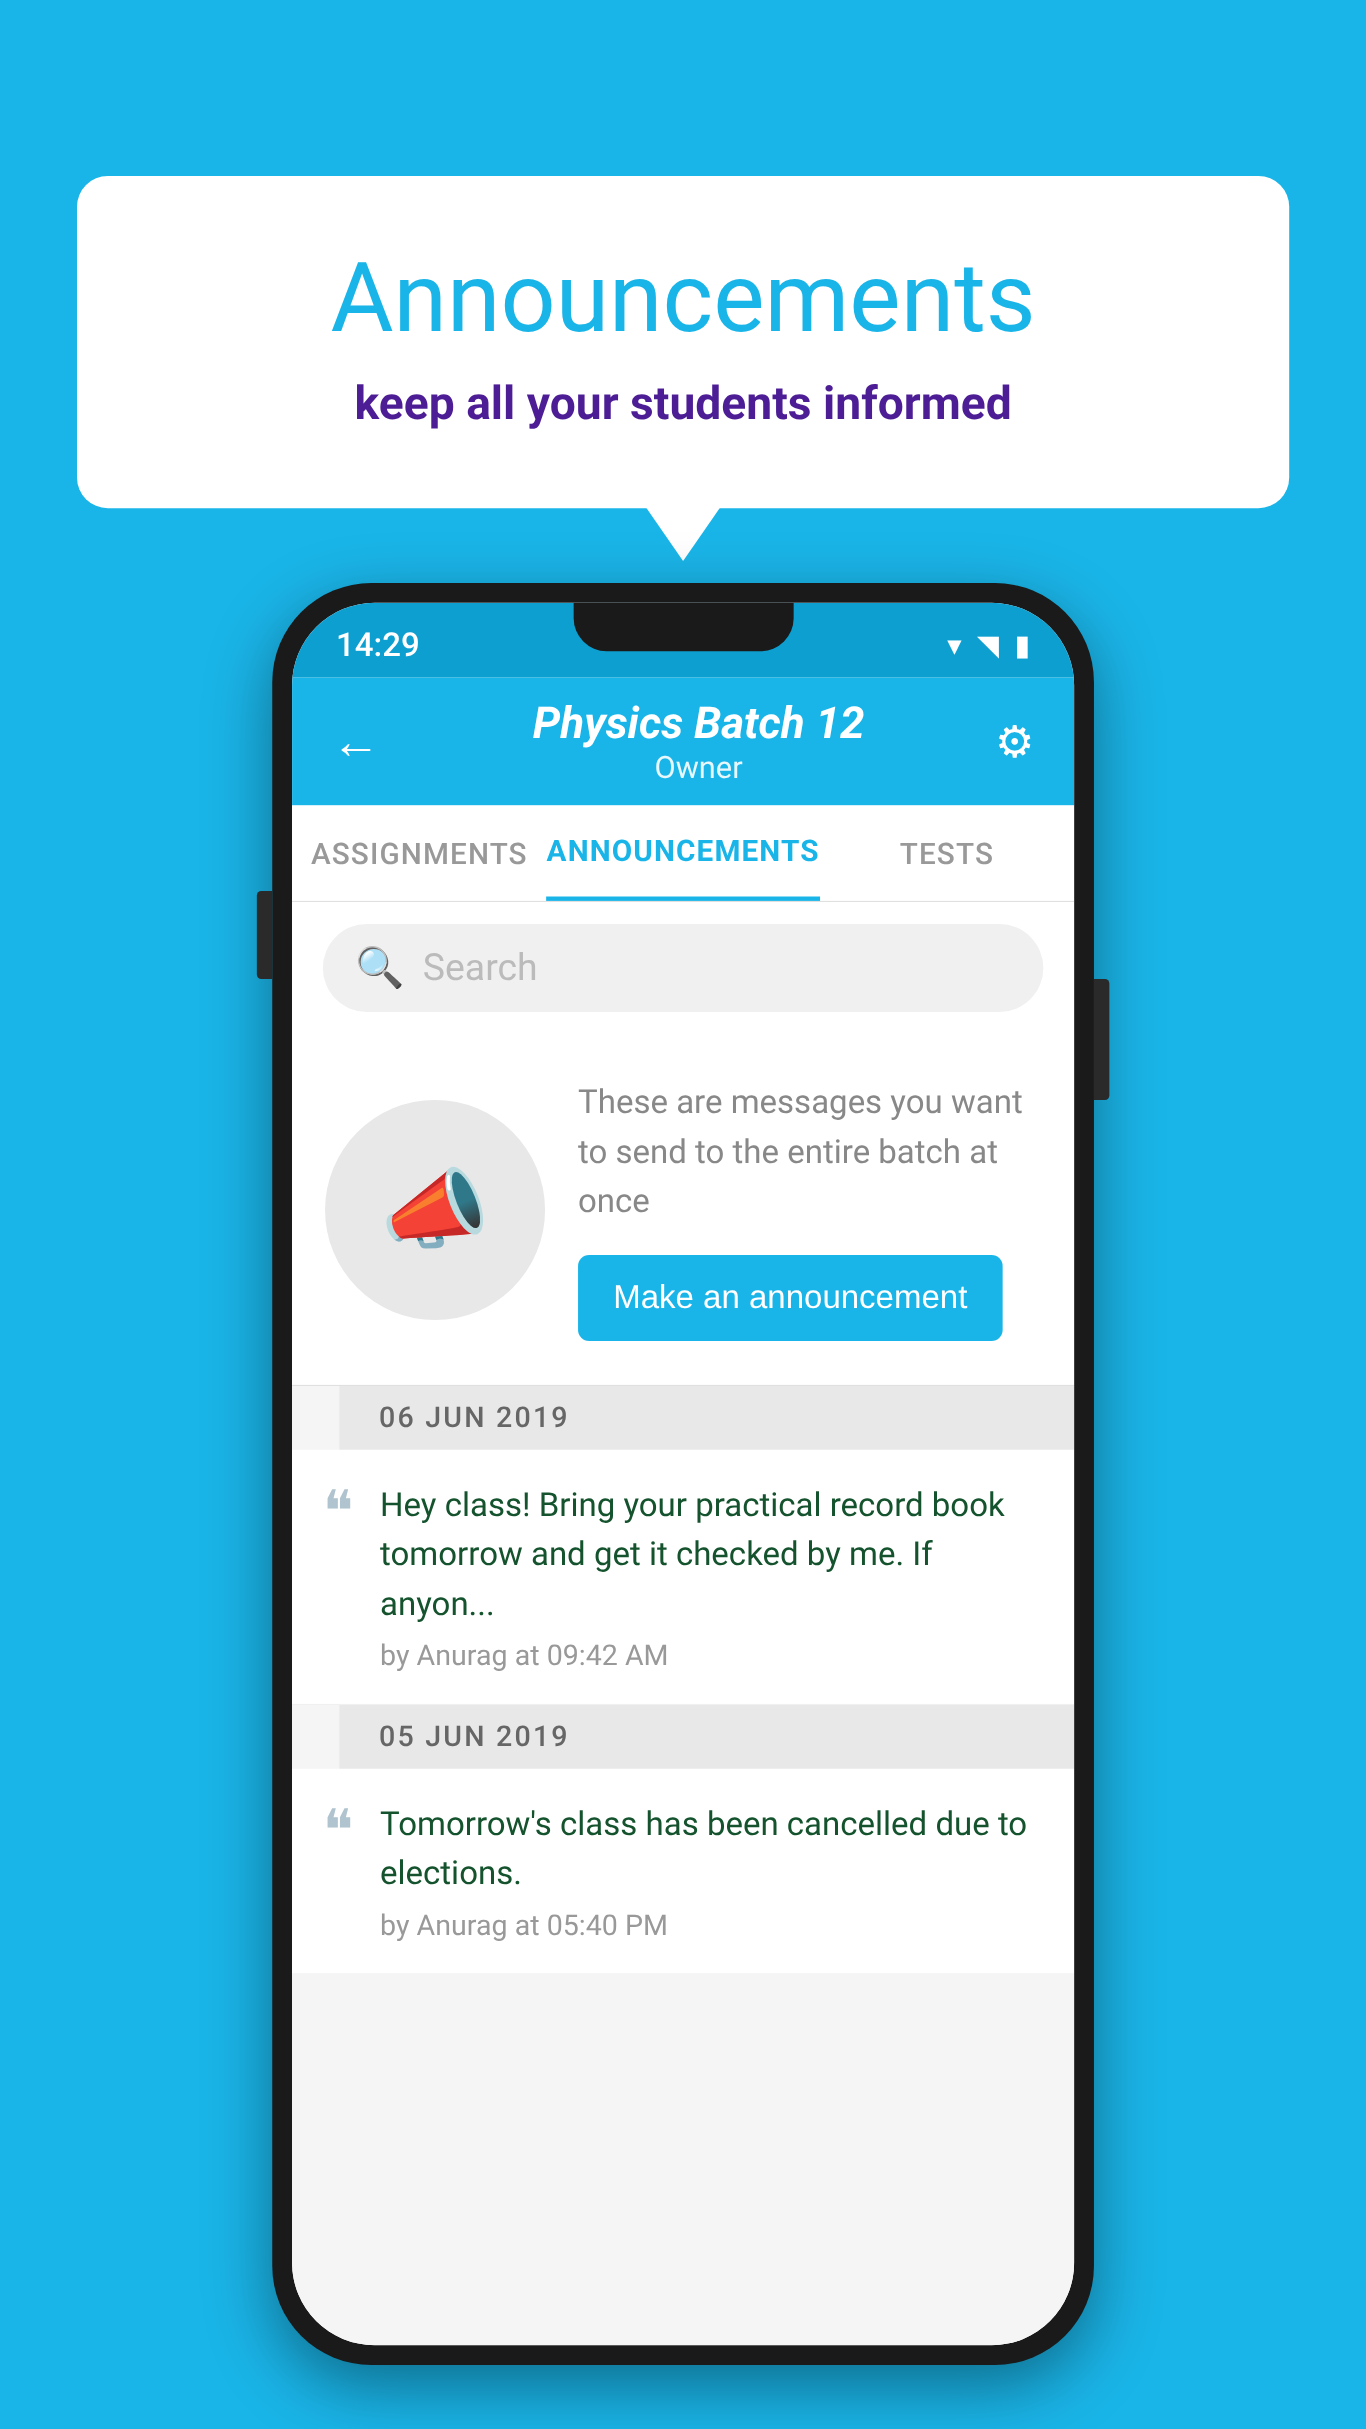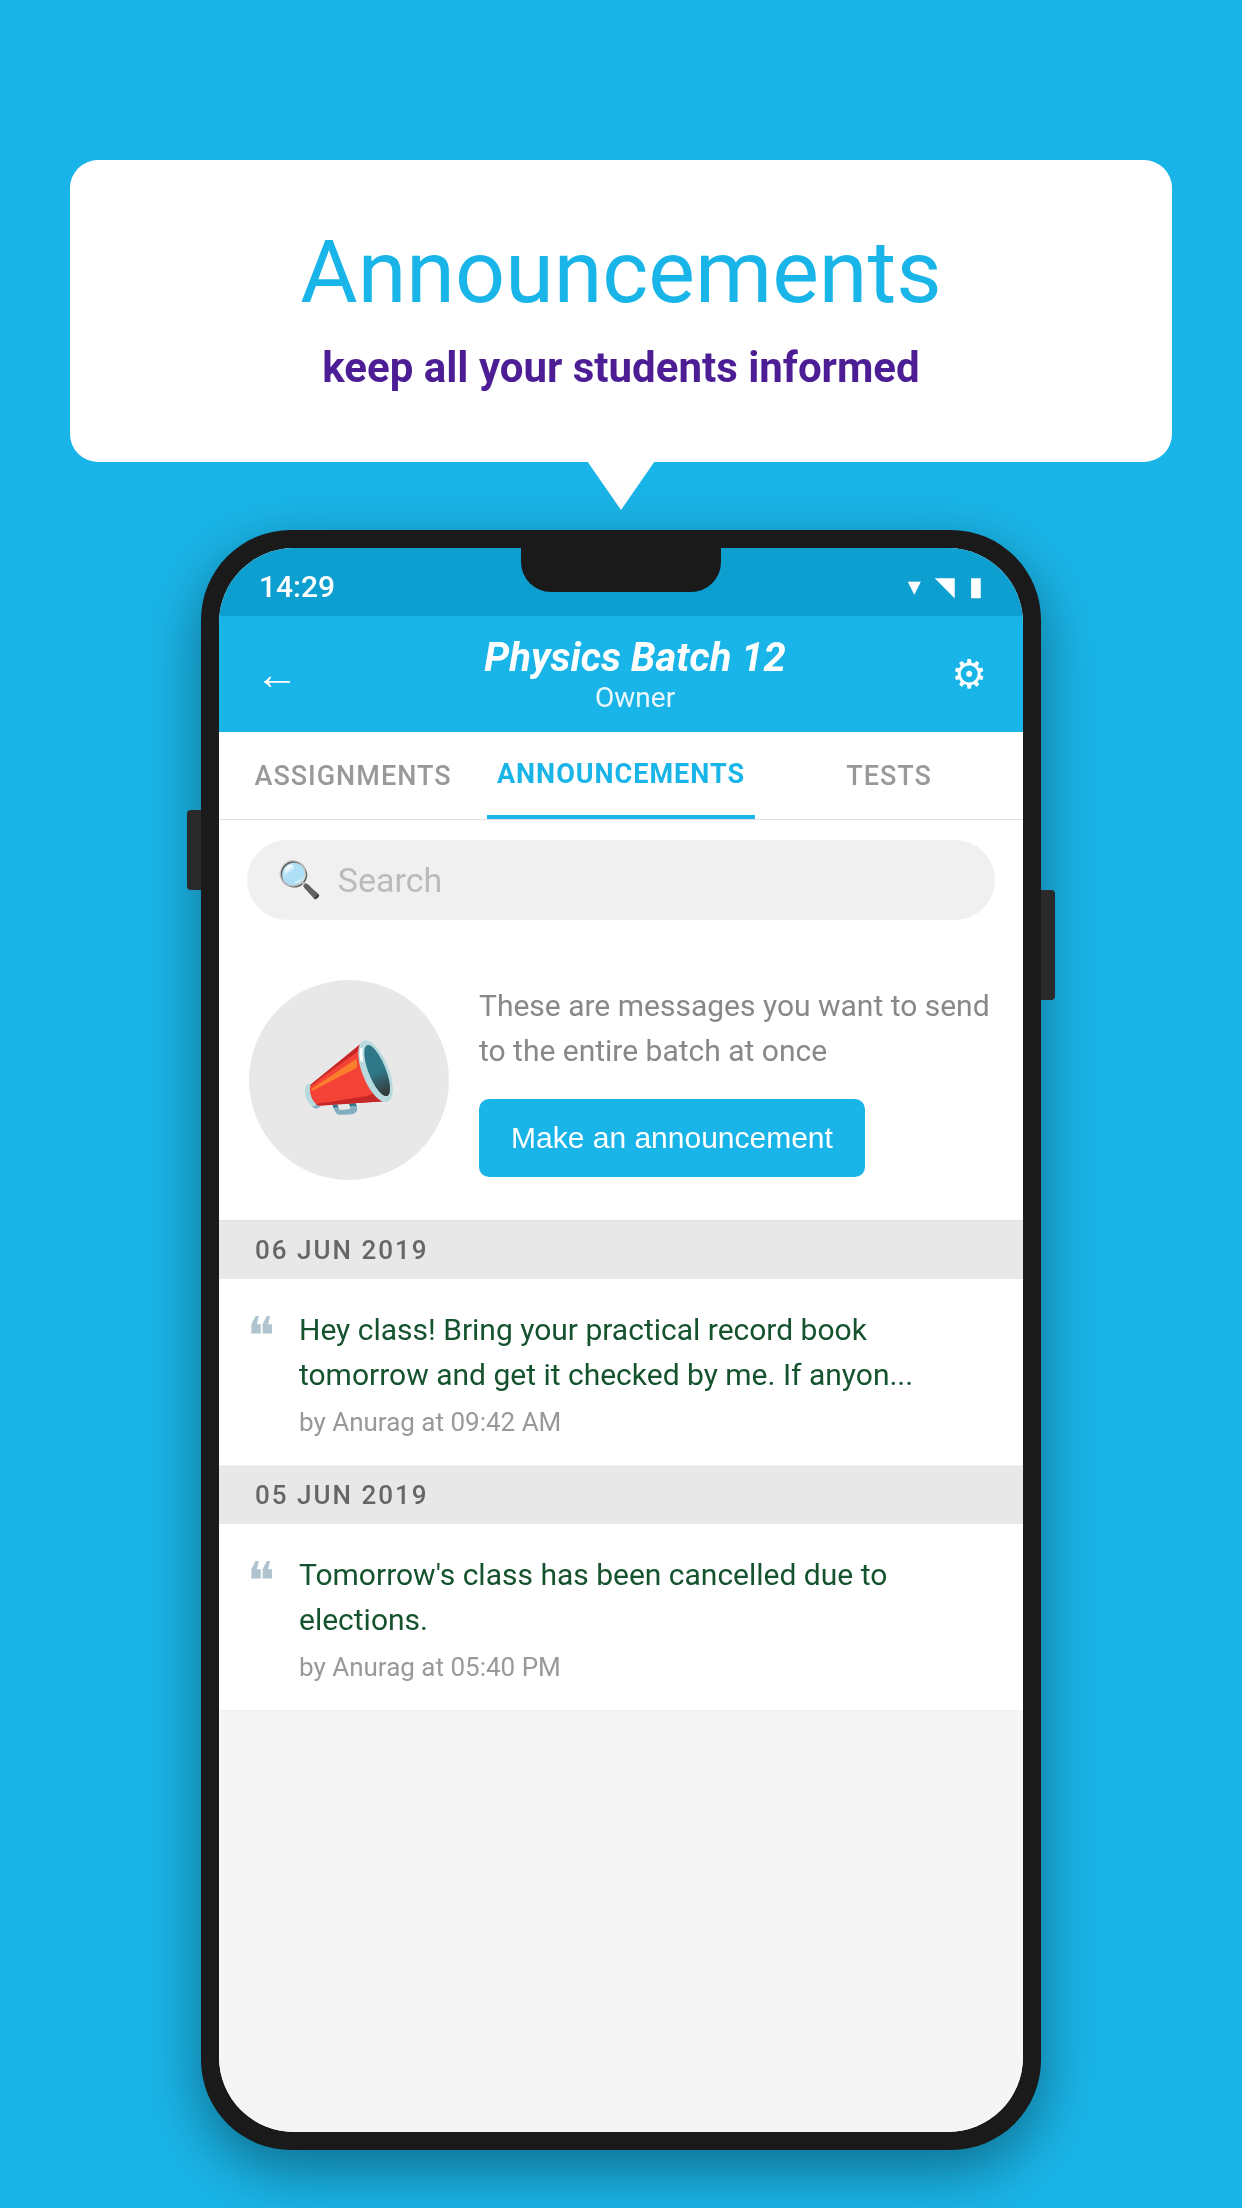--- a/index.html
+++ b/index.html
@@ -50,21 +50,21 @@
       color: #4c1d95;
       font-weight: 700;
     }
 
     
     .phone {
       position: absolute;
       top: 530px;
       left: 50%;
       transform: translateX(-50%);
-      width: 840px;
+      width: 747px;
       height: 1620px;
       background: #1a1a1a;
       border-radius: 90px;
       padding: 18px;
       box-shadow: 0 20px 60px rgba(0,0,0,0.4);
     }
 
     .phone-inner {
       width: 100%;
       height: 100%;
@@ -266,20 +266,21 @@
       padding: 22px 32px;
       font-size: 30px;
       font-weight: 500;
       cursor: pointer;
     }
 
     
     .date-divider {
       background: #e8e8e8;
       padding: 14px 36px;
+      margin-left: 43px;
     }
 
     .date-text {
       font-size: 26px;
       color: #666;
       font-weight: 500;
       letter-spacing: 2px;
     }
 
     

